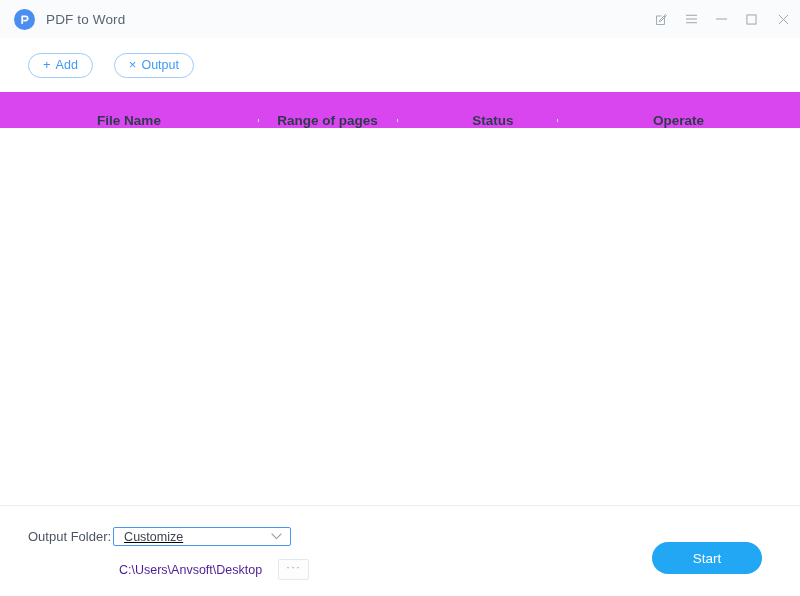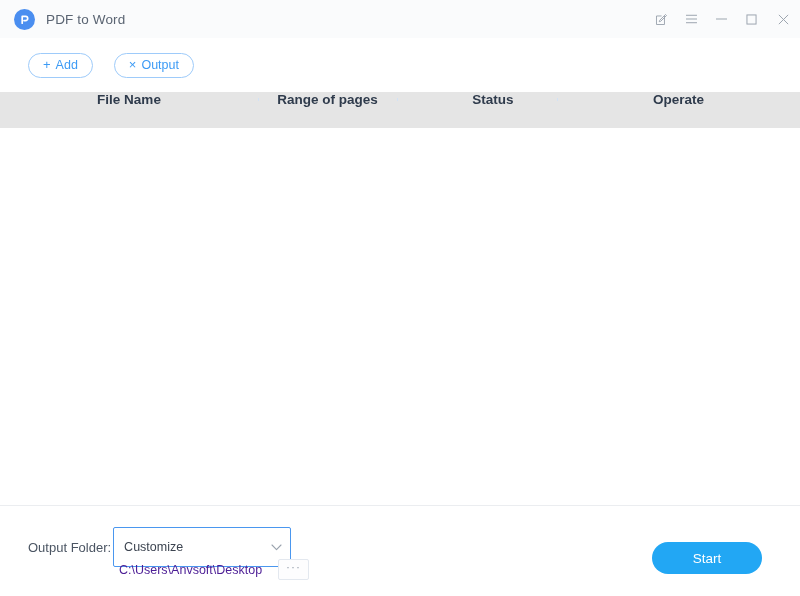--- a/index.html
+++ b/index.html
@@ -115,23 +115,23 @@
   .table-wrap {
     flex: 1 1 auto;
     display: flex;
     flex-direction: column;
     min-height: 0;
     position: relative;
   }
   .table-head {
     height: 26px;
     min-height: 36px;
-    background: #e5e5e5;
-    display: flex;
-    align-items: flex-start;
+    background: #d946ef;
+    display: flex;
+    align-items: flex-end;
     box-sizing: border-box;
   }
   .th {
     display: flex;
     align-items: center;
     justify-content: center;
     font-size: 13.5px;
     font-weight: bold;
     color: #2f3b4c;
     position: relative;
@@ -182,29 +182,30 @@
     align-items: center;
     gap: 2px;
   }
   .out-label {
     font-size: 13px;
     color: #4b5563;
     white-space: nowrap;
   }
   .select-box {
     width: 178px;
-    height: 40px;
+    height: 19px;
     border: 1px solid #4a97ef;
     border-radius: 2px;
     background: #fff;
     display: flex;
     align-items: center;
     padding: 0 8px 0 10px;
     box-sizing: border-box;
     cursor: pointer;
+    text-decoration: underline;
   }
   .select-value {
     font-size: 12.5px;
     color: #3c4450;
     flex: 1 1 auto;
     white-space: nowrap;
   }
   .chev { display: block; flex: 0 0 auto; }
 
   .out-row2 {

